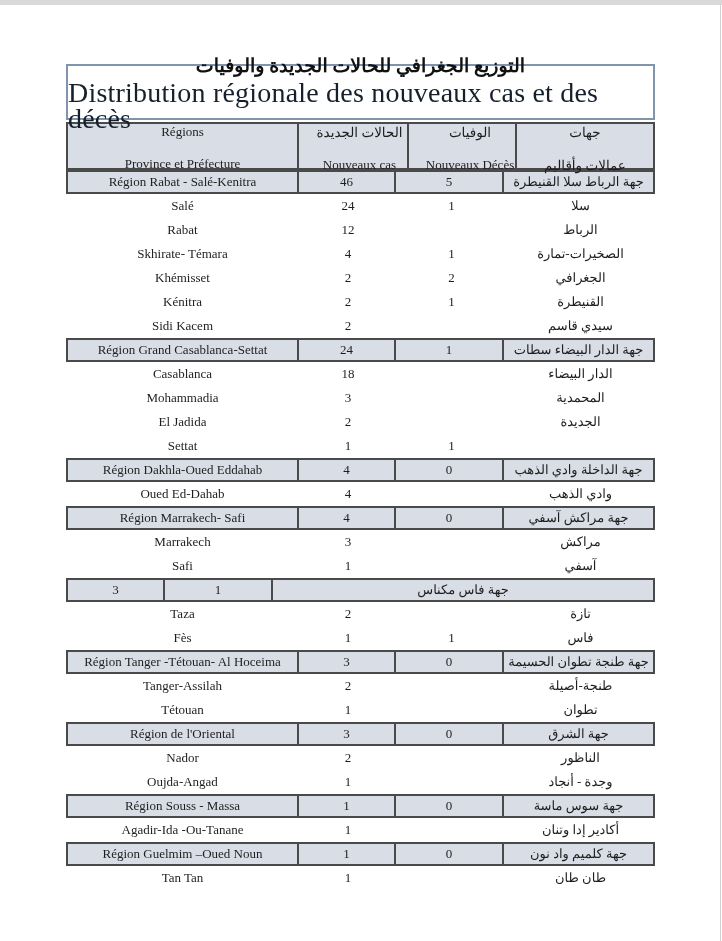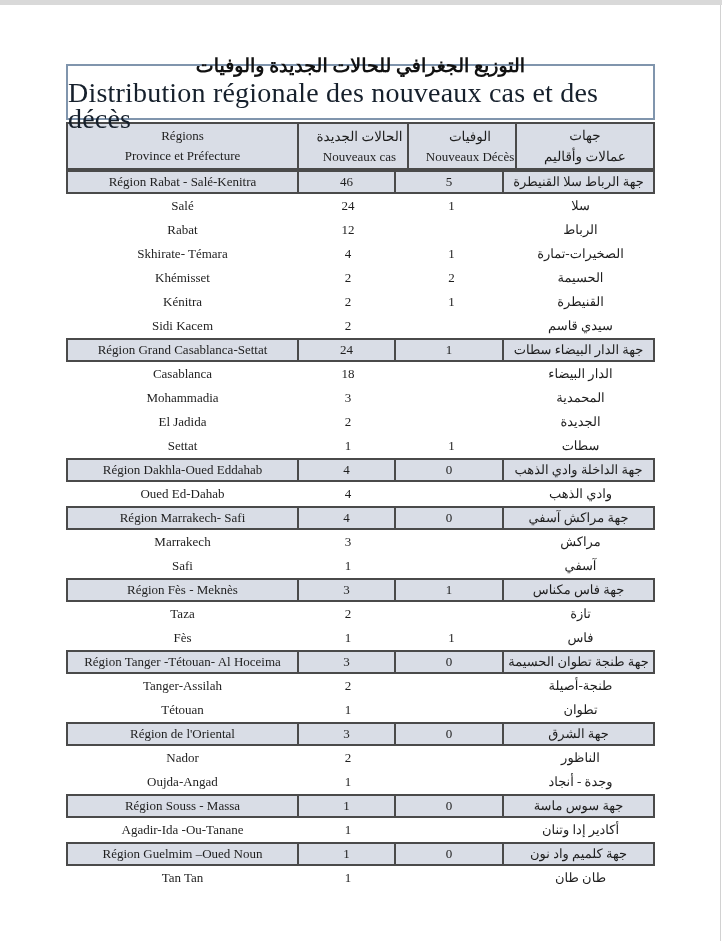--- a/index.html
+++ b/index.html
@@ -48,22 +48,22 @@
   
   .hdr {
     display: flex;
     height: 48px;
     background: #d9dde6;
     border: 2px solid #4a4a4a;
     margin-top: 2px;
   }
   .hdr-cell {
     display: flex; flex-direction: column;
-    align-items: center; justify-content: center;
-    gap: 4px;
+    align-items: center; justify-content: flex-start;
+    gap: 16px;
     font-size: 13px;
   }
   .hdr-cell:not(:last-child) { border-right: 2px solid #4a4a4a; }
   .hc1 { width: 231px; }
   .hc2 { width: 97px; margin-left: 13px; }
   .hc3 { width: 108px; padding-left: 16px; }
   .hc4 { flex: 1; }
   .hdr-ar { direction: rtl; font-size: 13.5px; }
   
   .row {
@@ -147,21 +147,21 @@
     <div class="cell c1">Skhirate- Témara</div>
     <div class="cell c2">4</div>
     <div class="cell c3">1</div>
     <div class="cell c4" dir="rtl">الصخيرات-تمارة</div>
   </div>
 
   <div class="row">
     <div class="cell c1">Khémisset</div>
     <div class="cell c2">2</div>
     <div class="cell c3">2</div>
-    <div class="cell c4" dir="rtl">الحسيمة</div>
+    <div class="cell c4" dir="rtl">الجغرافي</div>
   </div>
 
   <div class="row">
     <div class="cell c1">Kénitra</div>
     <div class="cell c2">2</div>
     <div class="cell c3">1</div>
     <div class="cell c4" dir="rtl">القنيطرة</div>
   </div>
 
   <div class="row">
@@ -196,21 +196,20 @@
     <div class="cell c1">El Jadida</div>
     <div class="cell c2">2</div>
     <div class="cell c3"></div>
     <div class="cell c4" dir="rtl">الجديدة</div>
   </div>
 
   <div class="row">
     <div class="cell c1">Settat</div>
     <div class="cell c2">1</div>
     <div class="cell c3">1</div>
-    <div class="cell c4" dir="rtl">سطات</div>
   </div>
 
   <div class="row region">
     <div class="cell c1">Région Dakhla-Oued Eddahab</div>
     <div class="cell c2">4</div>
     <div class="cell c3">0</div>
     <div class="cell c4" dir="rtl">جهة الداخلة وادي الذهب</div>
   </div>
 
   <div class="row">
@@ -235,21 +234,20 @@
   </div>
 
   <div class="row">
     <div class="cell c1">Safi</div>
     <div class="cell c2">1</div>
     <div class="cell c3"></div>
     <div class="cell c4" dir="rtl">آسفي</div>
   </div>
 
   <div class="row region">
-    <div class="cell c1">Région Fès - Meknès</div>
     <div class="cell c2">3</div>
     <div class="cell c3">1</div>
     <div class="cell c4" dir="rtl">جهة فاس مكناس</div>
   </div>
 
   <div class="row">
     <div class="cell c1">Taza</div>
     <div class="cell c2">2</div>
     <div class="cell c3"></div>
     <div class="cell c4" dir="rtl">تازة</div>

